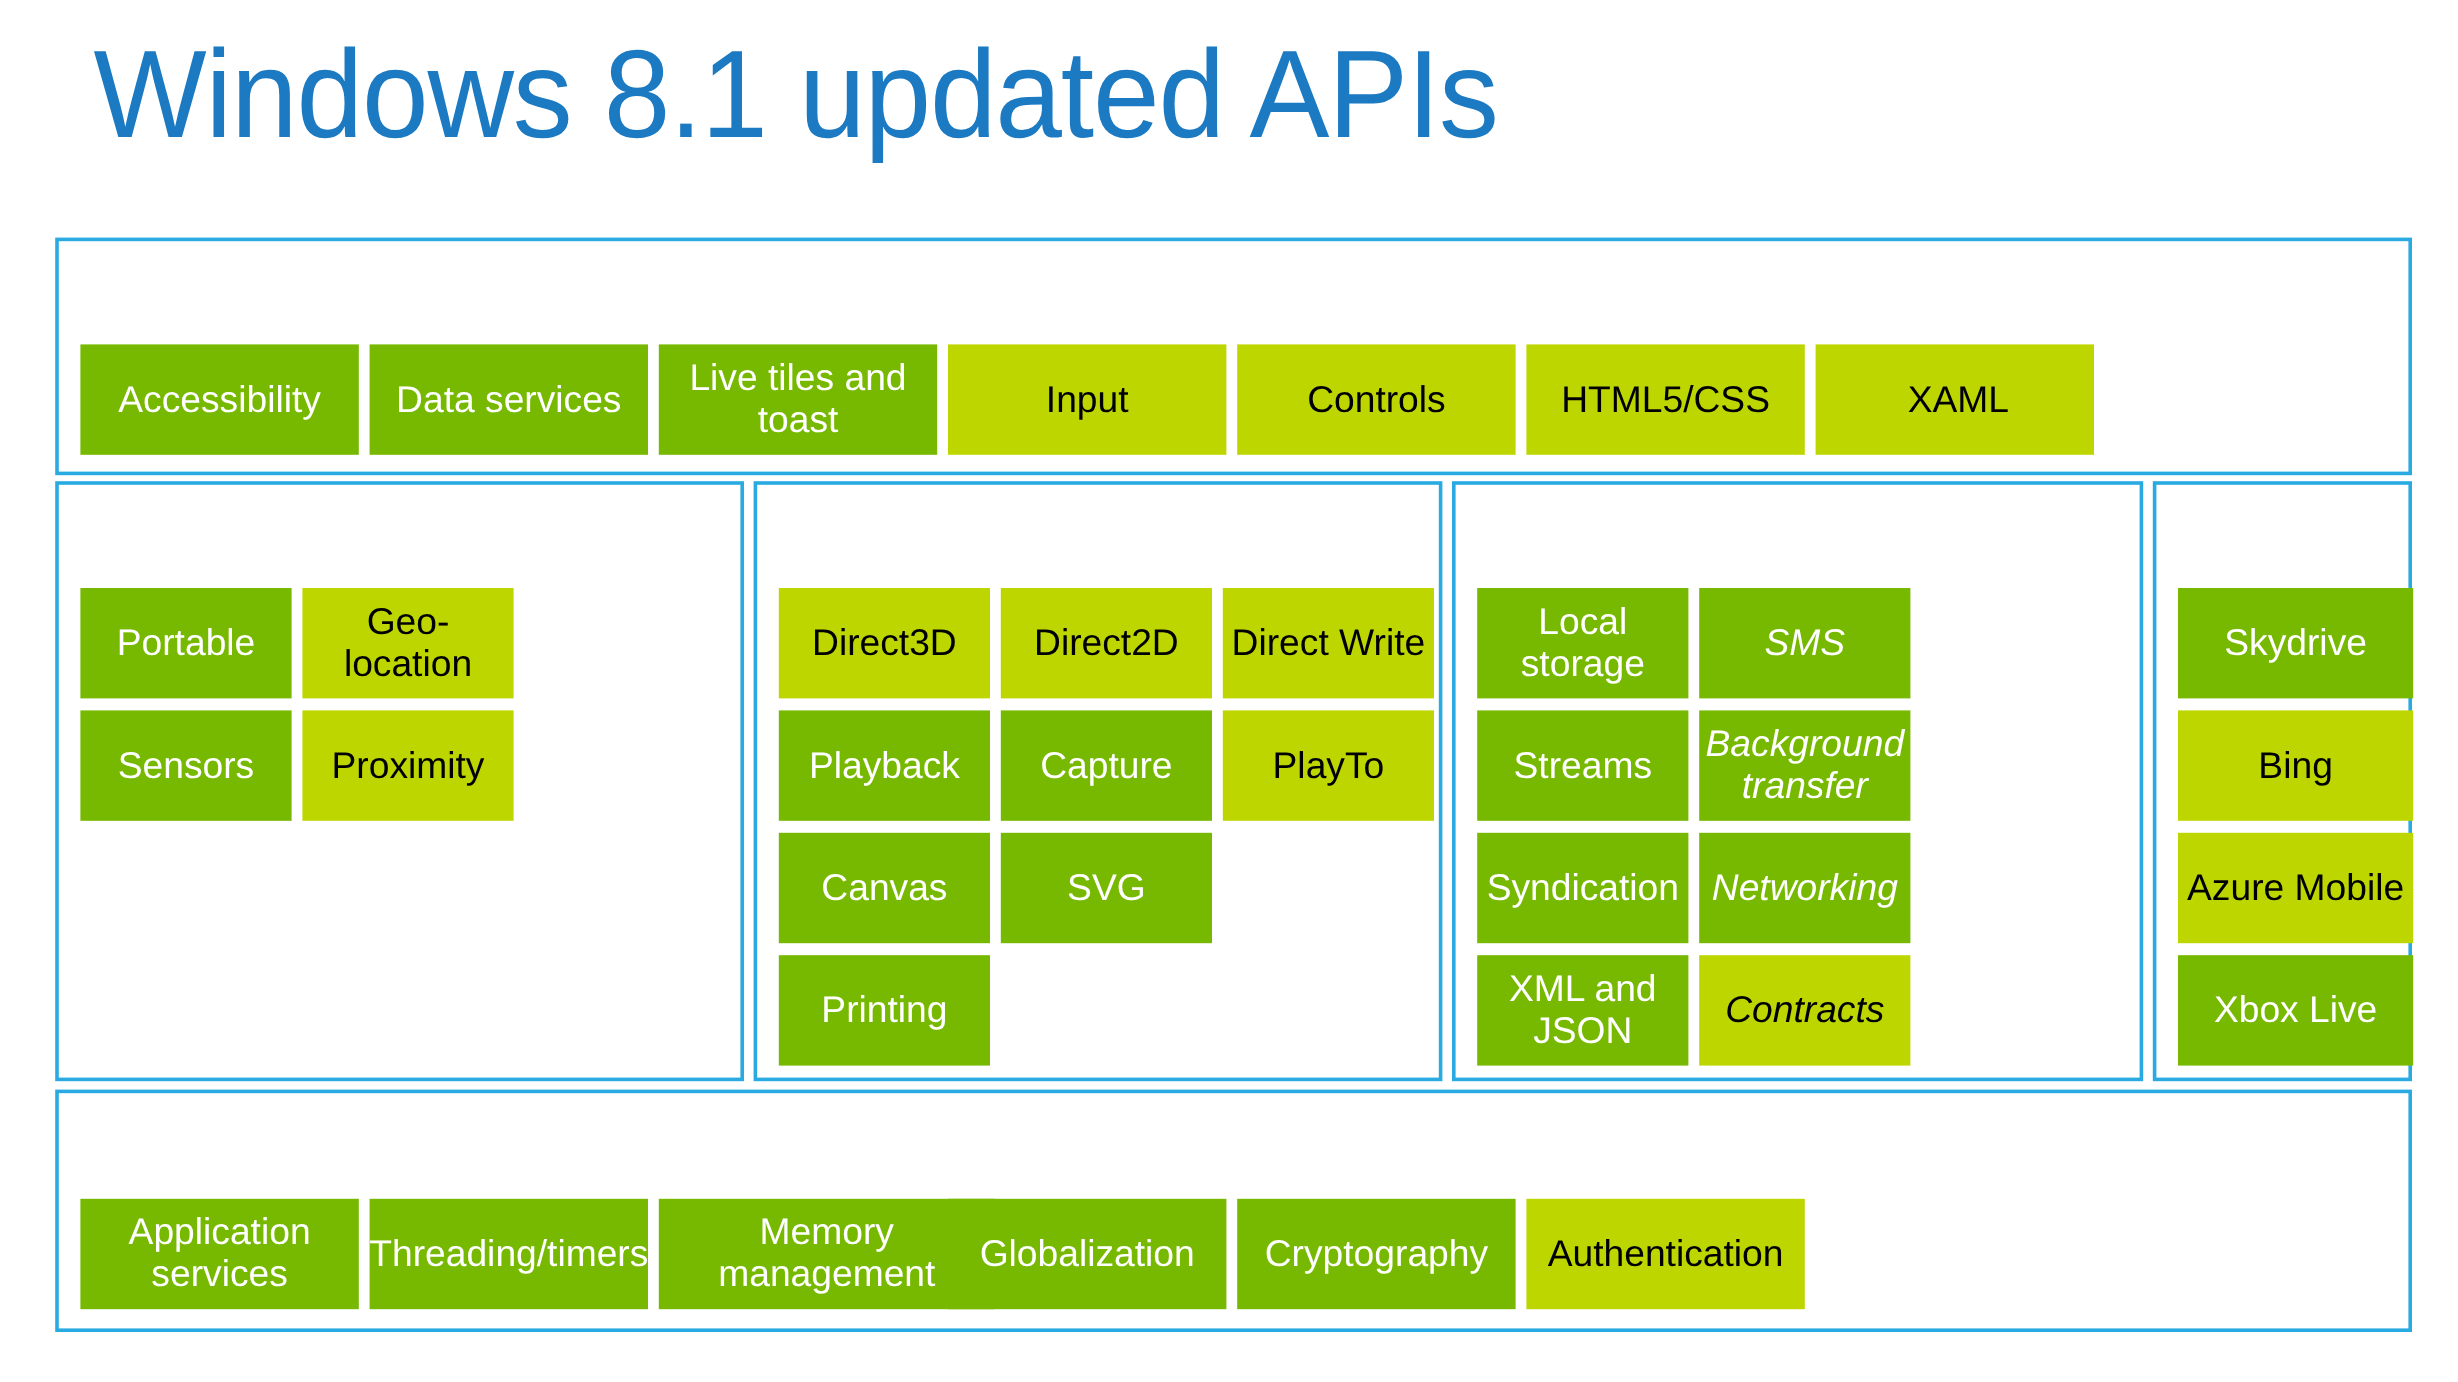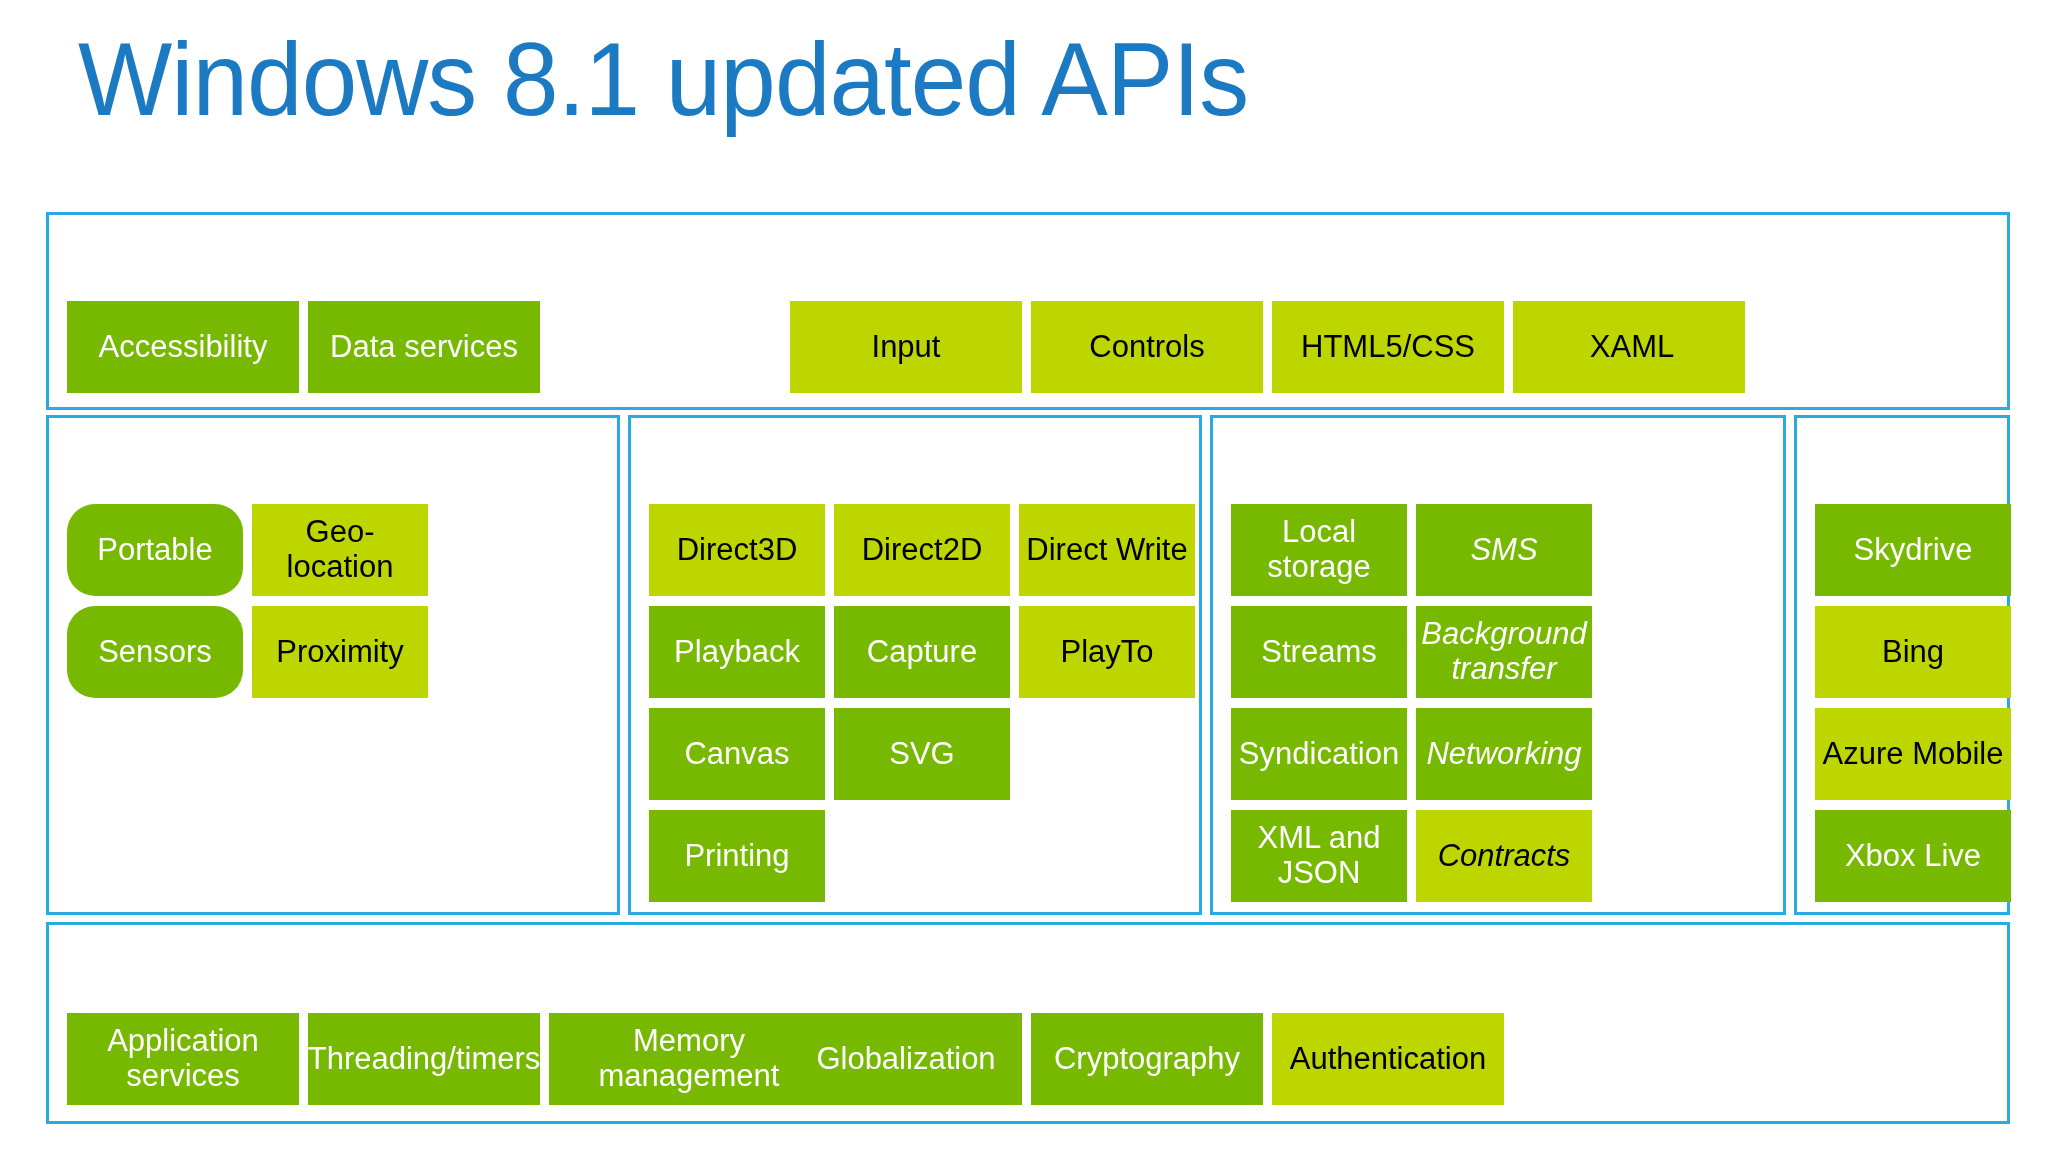--- a/index.html
+++ b/index.html
@@ -23,21 +23,20 @@
     font-family:"Liberation Sans", sans-serif;
     transform: scaleX(0.96);
     transform-origin: left top;
   }
 
   
   .box {
     position:absolute;
     border:3px solid #29ABE2;
     background:#ffffff;
-    margin-top:14px;
   }
 
   .box-row1   { left:46px;   top:198px; width:1964px; height:198px; }
   .box-r2-a   { left:46px;   top:401px; width:574px;  height:500px; }
   .box-r2-b   { left:628px;  top:401px; width:574px;  height:500px; }
   .box-r2-c   { left:1210px; top:401px; width:576px;  height:500px; }
   .box-r2-d   { left:1794px; top:401px; width:216px;  height:500px; }
   .box-row3   { left:46px;   top:908px; width:1964px; height:202px; }
 
   
@@ -63,21 +62,21 @@
   .r1.c2 { left:500px;  width:232px; }
   .r1.c3 { left:741px;  width:232px; }
   .r1.c4 { left:982px;  width:232px; }
   .r1.c5 { left:1223px; width:232px; }
   .r1.c6 { left:1464px; width:232px;padding-left:12px; }
 
   
   .ra { height:92px; }
   .ra.r0 { top:86px; }
   .ra.r1b{ top:188px; }
-  .ra.k0 { left:18px; width:176px;border-radius:28px; }
+  .ra.k0 { left:18px; width:176px; }
   .ra.k1 { left:203px; width:176px; }
 
   
   .rb { height:92px; }
   .rb.r0 { top:86px;  }
   .rb.r1b{ top:188px; }
   .rb.r2 { top:290px; }
   .rb.r3 { top:392px; }
   .rb.k0 { left:18px;  width:176px; }
   .rb.k1 { left:203px; width:176px; }
@@ -111,20 +110,21 @@
 </head>
 <body>
 
 <div class="slide">
 
   <div class="title">Windows 8.1 updated APIs</div>
 
   <div class="box box-row1">
     <div class="tile dark r1 c0">Accessibility</div>
     <div class="tile dark r1 c1">Data services</div>
+    <div class="tile dark r1 c2">Live tiles and toast</div>
     <div class="tile light r1 c3">Input</div>
     <div class="tile light r1 c4">Controls</div>
     <div class="tile light r1 c5">HTML5/CSS</div>
     <div class="tile light r1 c6">XAML</div>
   </div>
 
   <div class="box box-r2-a">
     <div class="tile dark  ra r0  k0">Portable</div>
     <div class="tile light ra r0  k1">Geo-location</div>
     <div class="tile dark  ra r1b k0">Sensors</div>

